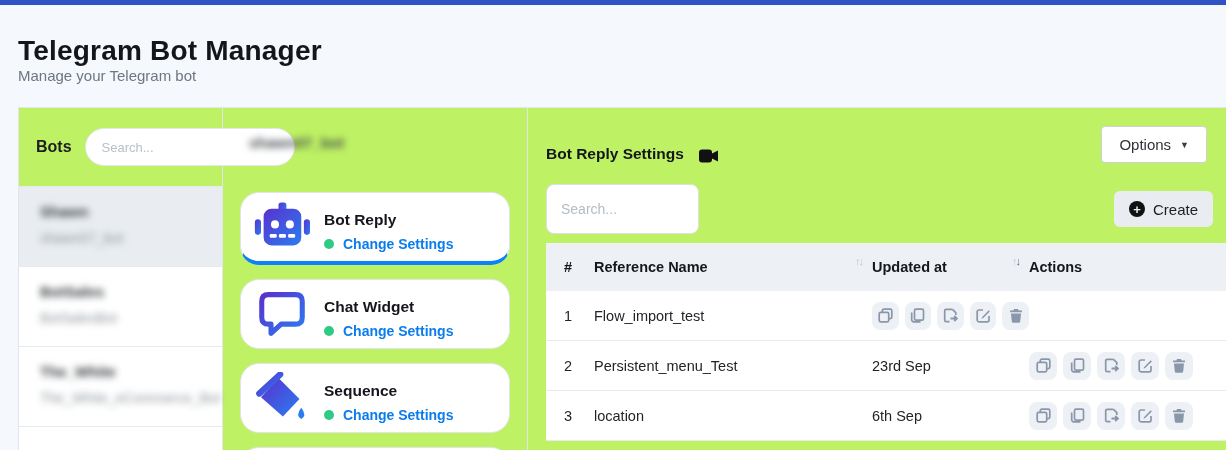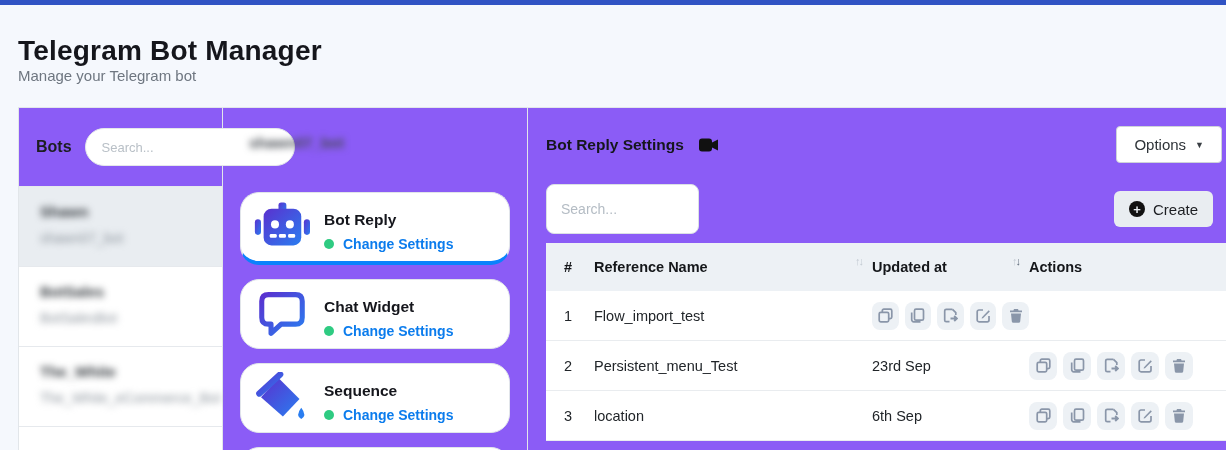--- a/index.html
+++ b/index.html
@@ -3,21 +3,21 @@
 <meta charset="utf-8">
 <style>
   * { margin:0; padding:0; box-sizing:border-box; }
   html,body { width:1226px; height:450px; overflow:hidden;
     font-family:"Liberation Sans", sans-serif; background:#f5f8fd; }
   .topbar { height:5px; background:#3053c4; }
   .page-header { padding:30px 0 0 18px; }
   .page-title { font-size:28px; font-weight:bold; color:#15161c; letter-spacing:.2px; }
   .page-subtitle { font-size:15px; color:#6e7680; }
   .main { position:absolute; top:107px; left:18px; right:0; bottom:0;
-    background:#8b5cf6; border:1px solid #e2e6ea; border-right:none; border-bottom:none;
+    background:#bef264; border:1px solid #e2e6ea; border-right:none; border-bottom:none;
     display:flex; overflow:hidden; }
   
   .col-bots { width:204px; border-right:1px solid #e2e6ea; flex:none; }
   .bots-header { display:flex; align-items:center; padding:20px 16px 20px 17px; }
   .bots-title { font-size:16px; font-weight:bold; color:#1c1e21; }
   .search-pill { flex:1; margin-left:13px; height:38px; border:1px solid #e4e7ea;
     border-radius:19px; padding:0 16px; font-size:13px; color:#495057; outline:none; background:#fff; }
   .search-pill::placeholder { color:#b9c0c7; }
   .bot-item { height:80px; padding:16px 21px; border-top:1px solid #e6e9ed; background:#fff; cursor:pointer; }
   .bot-item.selected { background:#e9edf1; }
@@ -33,21 +33,21 @@
   .feature-card.selected { border-bottom:4px solid #0b82fc; }
   .card-icon { width:58px; height:50px; margin-right:13px; flex:none; display:flex;
     align-items:center; justify-content:center; }
   .card-title { font-size:15.5px; font-weight:600; color:#15161c; }
   .card-action { display:flex; align-items:center; margin-top:7px; }
   .status-dot { width:10px; height:10px; border-radius:50%; background:#2fcb82; margin-right:9px; }
   .card-link { font-size:14px; font-weight:bold; color:#0b7ced; cursor:pointer; }
   .feature-card.stub { height:40px; margin-bottom:0; }
   
   .col-settings { flex:1; position:relative; padding-left:18px; }
-  .settings-head { display:flex; align-items:center; margin-top:18px; height:37px; padding-right:4px; }
+  .settings-head { display:flex; align-items:flex-end; margin-top:18px; height:37px; padding-right:19px; }
   .settings-title { font-size:15.5px; font-weight:bold; color:#15161c; }
   .cam-icon { margin-left:15px; display:inline-flex; }
   .options-btn { margin-left:auto; height:37px; padding:0 17px; background:#fff;
     border:1px solid #ced3d9; border-radius:4px; font-size:15px; color:#2e3338;
     font-family:inherit; cursor:pointer; display:flex; align-items:center; }
   .caret { margin-left:9px; font-size:9px; color:#3a3f44; }
   .settings-toolbar { display:flex; align-items:center; justify-content:space-between;
     margin-top:21px; padding-right:13px; }
   .search-box { width:153px; height:50px; border:1px solid #dbe0e5; border-radius:8px;
     padding:0 14px; font-size:14px; color:#495057; outline:none; background:#fff; }

